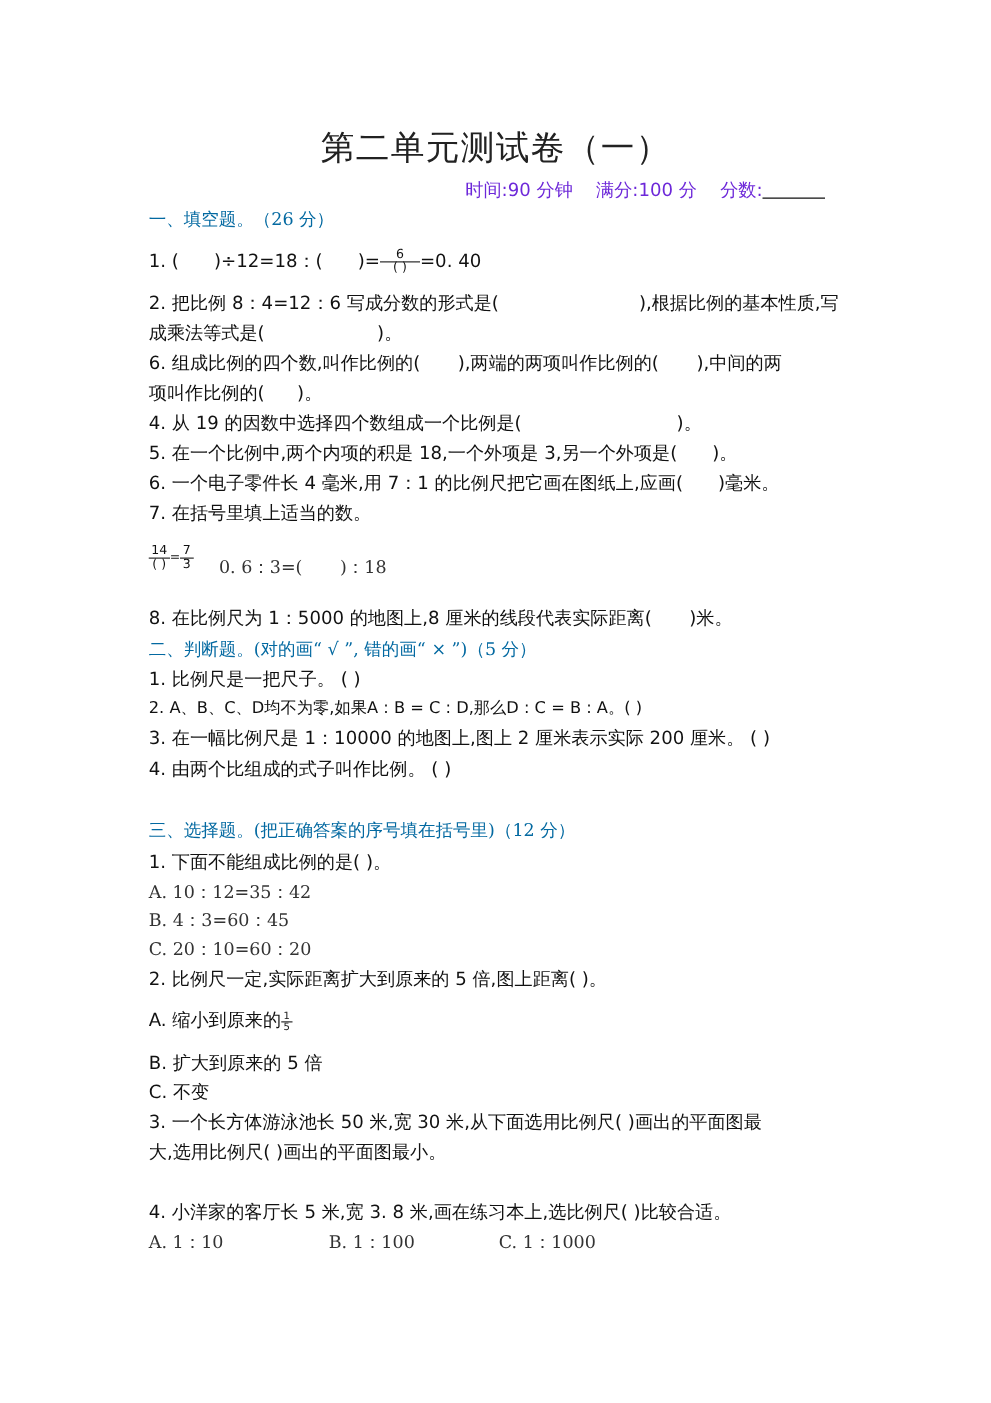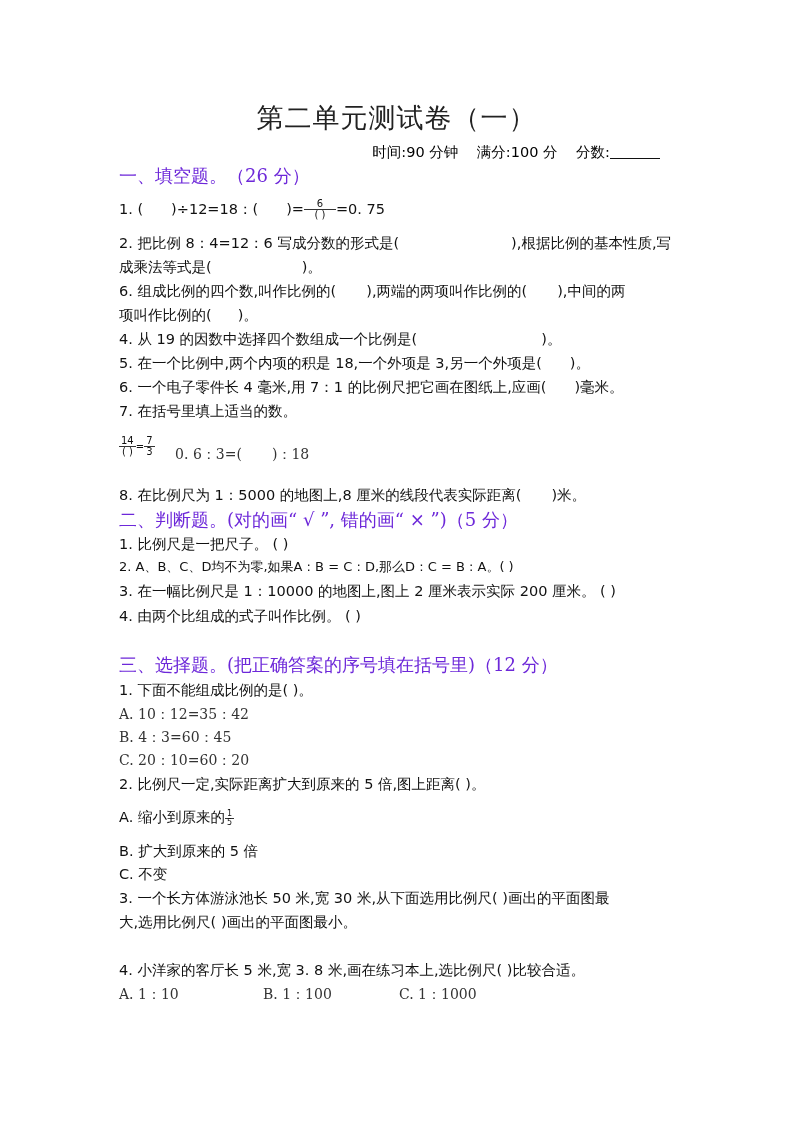--- a/index.html
+++ b/index.html
@@ -6,28 +6,28 @@
     body {
       width: 793px; height: 1122px; position: relative; overflow: hidden;
       font-family: "DejaVu Sans", sans-serif; color: #1a1a1a;
     }
     .page { position: absolute; left: 0; top: 0; width: 780px; height: 1122px; }
     .title {
       position: absolute; left: 0; width: 793px; top: 100px; text-align: center;
       font-family: "DejaVu Serif", serif; font-size: 27px; letter-spacing: 1px; color: #222;
     }
     .meta {
-      position: absolute; top: 143px; right: 120px; font-size: 14.5px; color: #000000;
+      position: absolute; top: 143px; right: 120px; font-size: 14.5px; color: #6d28d9;
     }
     .meta span { margin-left: 14px; }
     .meta .blank { display: inline-block; width: 50px; border-bottom: 1px solid #111; height: 14px; vertical-align: -2px; margin-left: 2px; }
     .line {
       position: absolute; left: 119px; font-size: 14.5px; line-height: 18px; white-space: nowrap; color: #111;
     }
-    .section { font-family: "DejaVu Serif", serif; font-size: 18px; color: #6d28d9; }
+    .section { font-family: "DejaVu Serif", serif; font-size: 14px; color: #0369a1; }
     .opt { font-family: "DejaVu Serif", serif; font-size: 14px; color: #333; }
     .gap { display: inline-block; }
     .frac { display: inline-block; vertical-align: middle; text-align: center; font-size: 10px; line-height: 10px; }
     .frac .num { display: block; border-bottom: 1px solid #333; padding: 0 2px; }
     .frac .den { display: block; padding: 0 2px; }
     .small { font-size: 13px; }
   </style>
 </head>
 <body>
 
@@ -37,21 +37,21 @@
 
   <div class="meta">
     <span>时间:90 分钟</span>
     <span>满分:100 分</span>
     <span>分数:</span><span class="blank" style="margin-left:0"></span>
   </div>
 
   <div class="line section" style="top:167px">一、填空题。（26 分）</div>
 
   <div class="line" style="top:199px">
-    <span>1. (</span><span class="gap" style="width:28px"></span><span>)÷12=18：(</span><span class="gap" style="width:28px"></span><span>)=</span><span class="frac" style="width:32px"><span class="num">6</span><span class="den">(   )</span></span><span>=0. 75</span>
+    <span>1. (</span><span class="gap" style="width:28px"></span><span>)÷12=18：(</span><span class="gap" style="width:28px"></span><span>)=</span><span class="frac" style="width:32px"><span class="num">6</span><span class="den">(   )</span></span><span>=0. 40</span>
   </div>
 
   <div class="line" style="top:234px">
     <span>2. 把比例 8：4=12：6 写成分数的形式是(</span><span class="gap" style="width:112px"></span><span>),根据比例的基本性质,写</span>
   </div>
   <div class="line" style="top:258px">
     <span>成乘法等式是(</span><span class="gap" style="width:90px"></span><span>)。</span>
   </div>
 
   <div class="line" style="top:282px">

